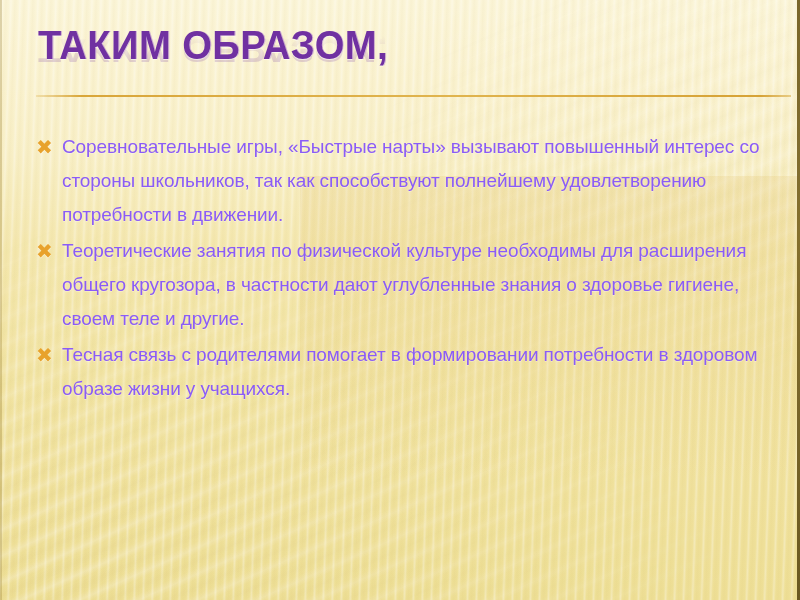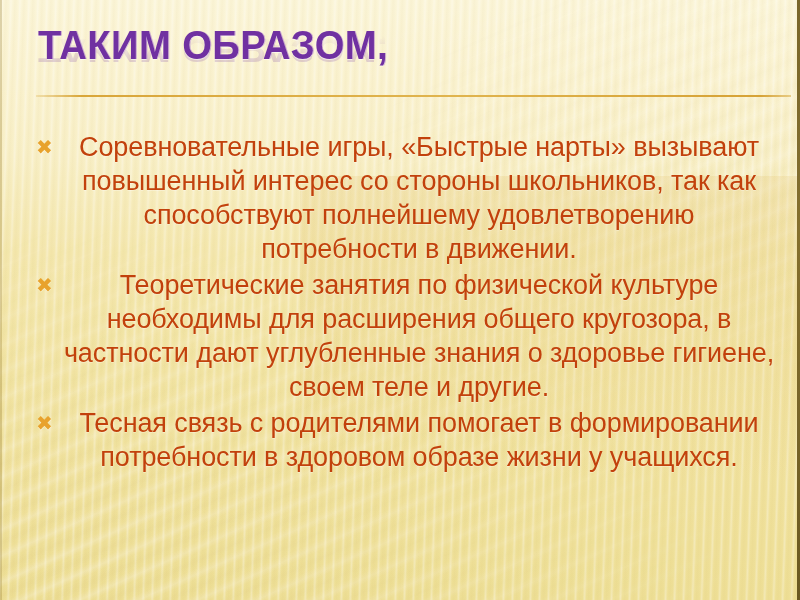--- a/index.html
+++ b/index.html
@@ -157,27 +157,26 @@
     font-size: 20px;
     line-height: 34px;
     color: #e8a22c;
     text-align: left;
     font-family: "DejaVu Sans", sans-serif;
     font-weight: bold;
     text-shadow: 0 1px 0 rgba(255,255,255,.4);
   }
   .bullet-text {
     flex: 1 1 auto;
-    font-size: 27px;
+    font-size: 19px;
     line-height: 34px;
-    color: #c2410c;
+    color: #8b5cf6;
     font-family: "Liberation Sans", sans-serif;
     letter-spacing: -0.1px;
     text-shadow: 0 1px 0 rgba(255,255,255,.30);
-    text-align: center;
   }
 </style>
 </head>
 <body>
 
 <div class="slide">
 
   <div class="bg-base"></div>
   <div class="bg-stripes"></div>
   <div class="bg-diag"></div>

